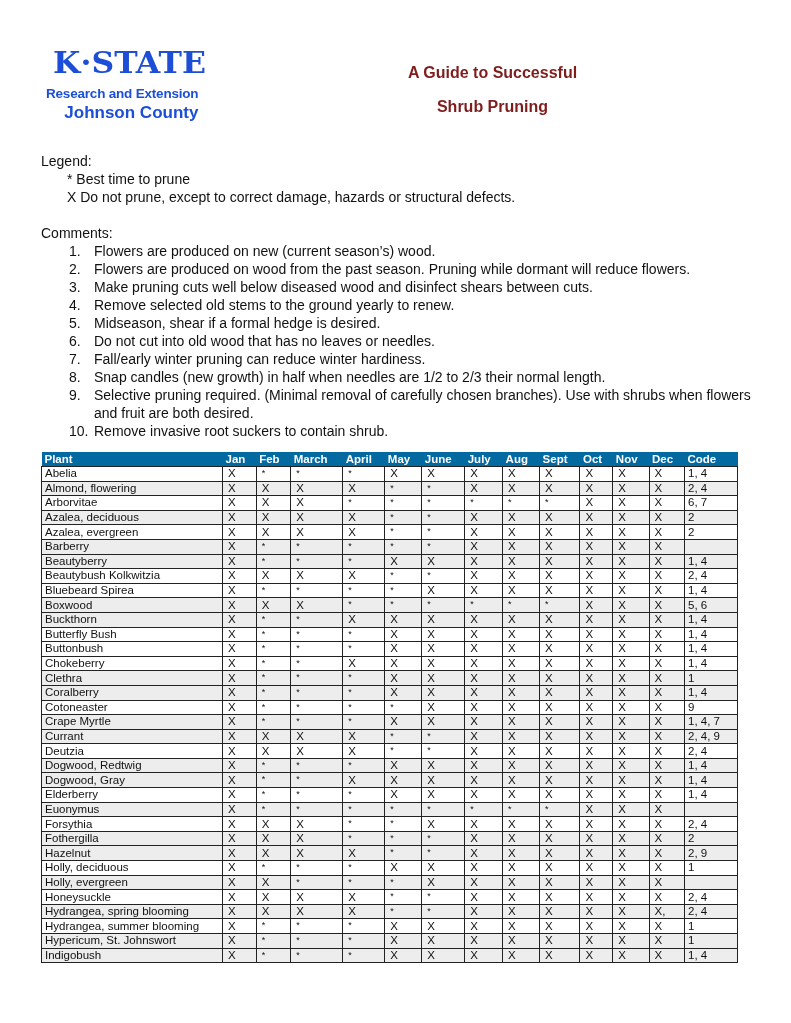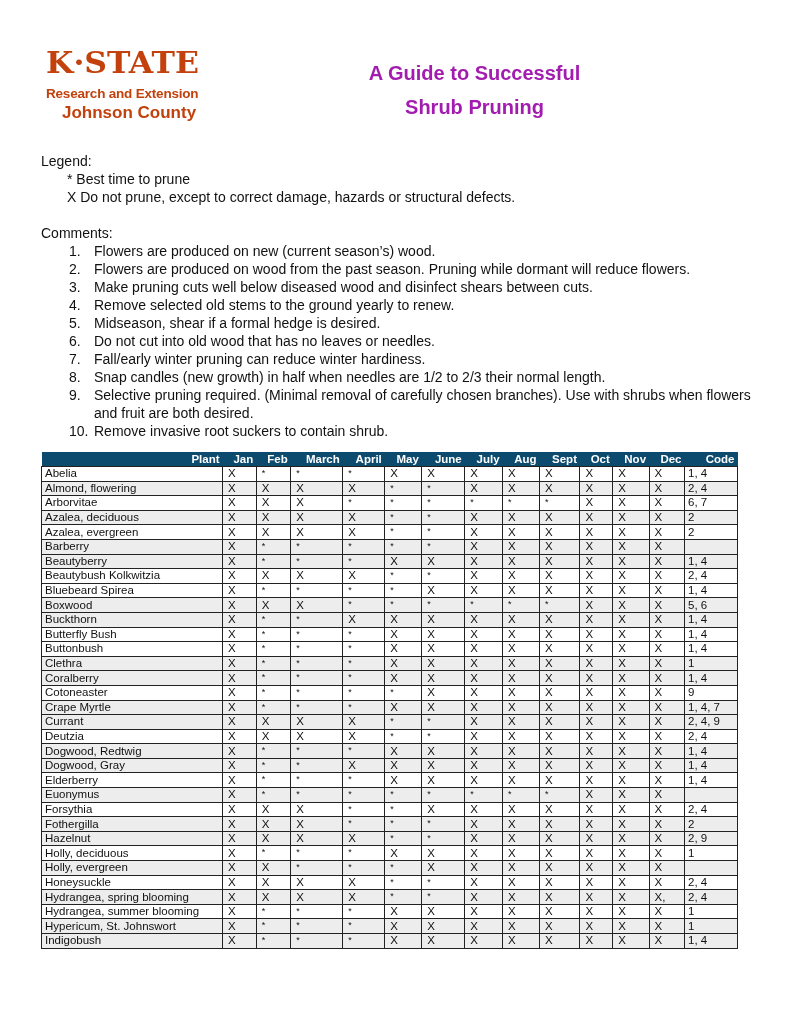--- a/index.html
+++ b/index.html
@@ -1,30 +1,30 @@
 <!DOCTYPE html>
 <html><head>
 <meta charset="utf-8">
 <style>
   html, body { margin: 0; padding: 0; background: #ffffff; }
   body { width: 791px; height: 1023px; position: relative; font-family: "Liberation Sans", sans-serif; color: #111; overflow: hidden; }
-  .logo { position: absolute; left: 46px; top: 48px; color: #c2410c; }
+  .logo { position: absolute; left: 46px; top: 48px; color: #1d4ed8; text-align: right; }
   .logo .ks { font-family: "DejaVu Serif", serif; font-weight: bold; font-size: 30px; letter-spacing: 0px; line-height: 30px; transform: scaleX(1.05); transform-origin: left; }
   .logo .rae { font-family: "Liberation Sans", sans-serif; font-weight: bold; font-size: 13.5px; line-height: 16px; margin-top: 8px; letter-spacing: -0.2px; }
   .logo .jc { font-family: "Liberation Sans", sans-serif; font-weight: bold; font-size: 17px; line-height: 22px; margin-left: 16px; }
-  .title { position: absolute; left: 292px; top: 56px; width: 365px; text-align: center; font-family: "Liberation Sans", sans-serif; font-weight: bold; font-size: 20px; line-height: 34px; color: #a21caf; }
+  .title { position: absolute; left: 310px; top: 56px; width: 365px; text-align: center; font-family: "Liberation Sans", sans-serif; font-weight: bold; font-size: 16px; line-height: 34px; color: #7f1d1d; }
   .legend { position: absolute; left: 41px; top: 152px; font-size: 14px; line-height: 18px; }
   .legend .item { margin-left: 26px; }
   .comments { position: absolute; left: 41px; top: 224px; font-size: 14px; line-height: 18px; width: 730px; }
   .comments ol { margin: 0; padding: 0; list-style: none; }
   .comments li { display: flex; margin-left: 28px; }
   .comments li .num { width: 25px; flex: 0 0 25px; }
   .comments li .txt { flex: 1; }
   table.prune { position: absolute; left: 41px; top: 452px; border-collapse: collapse; font-size: 11.5px; width: 697px; }
-  table.prune th { background: #0c4a6e; color: #fff; font-weight: bold; text-align: right; padding: 0 3px; height: 14px; font-size: 11.5px; }
+  table.prune th { background: #0369a1; color: #fff; font-weight: bold; text-align: left; padding: 0 3px; height: 14px; font-size: 11.5px; }
   table.prune td { border: 1px solid #222; padding: 0 3px; height: 13.6px; line-height: 13px; }
   table.prune tr.shade td { background: #ededed; }
   table.prune td.plant { width: 174px; margin-left: 27px; }
   table.prune td.code { width: 46px; margin-top: 44px; }
   table.prune td.mark { text-align: left; padding-left: 5px; }
   table.prune td.star { font-size: 9px; vertical-align: top; }
 </style>
 </head>
 <body>
 
@@ -312,20 +312,36 @@
         <td class="mark">X</td>
         <td class="mark">X</td>
         <td class="mark">X</td>
         <td class="mark">X</td>
         <td class="mark">X</td>
         <td class="mark">X</td>
         <td class="mark">X</td>
         <td class="mark">X</td>
         <td class="code">1, 4</td>
       </tr>
+      <tr>
+        <td class="plant">Chokeberry</td>
+        <td class="mark">X</td>
+        <td class="mark star">*</td>
+        <td class="mark star">*</td>
+        <td class="mark">X</td>
+        <td class="mark">X</td>
+        <td class="mark">X</td>
+        <td class="mark">X</td>
+        <td class="mark">X</td>
+        <td class="mark">X</td>
+        <td class="mark">X</td>
+        <td class="mark">X</td>
+        <td class="mark">X</td>
+        <td class="code">1, 4</td>
+      </tr>
       <tr class="shade">
         <td class="plant">Clethra</td>
         <td class="mark">X</td>
         <td class="mark star">*</td>
         <td class="mark star">*</td>
         <td class="mark star">*</td>
         <td class="mark">X</td>
         <td class="mark">X</td>
         <td class="mark">X</td>
         <td class="mark">X</td>

